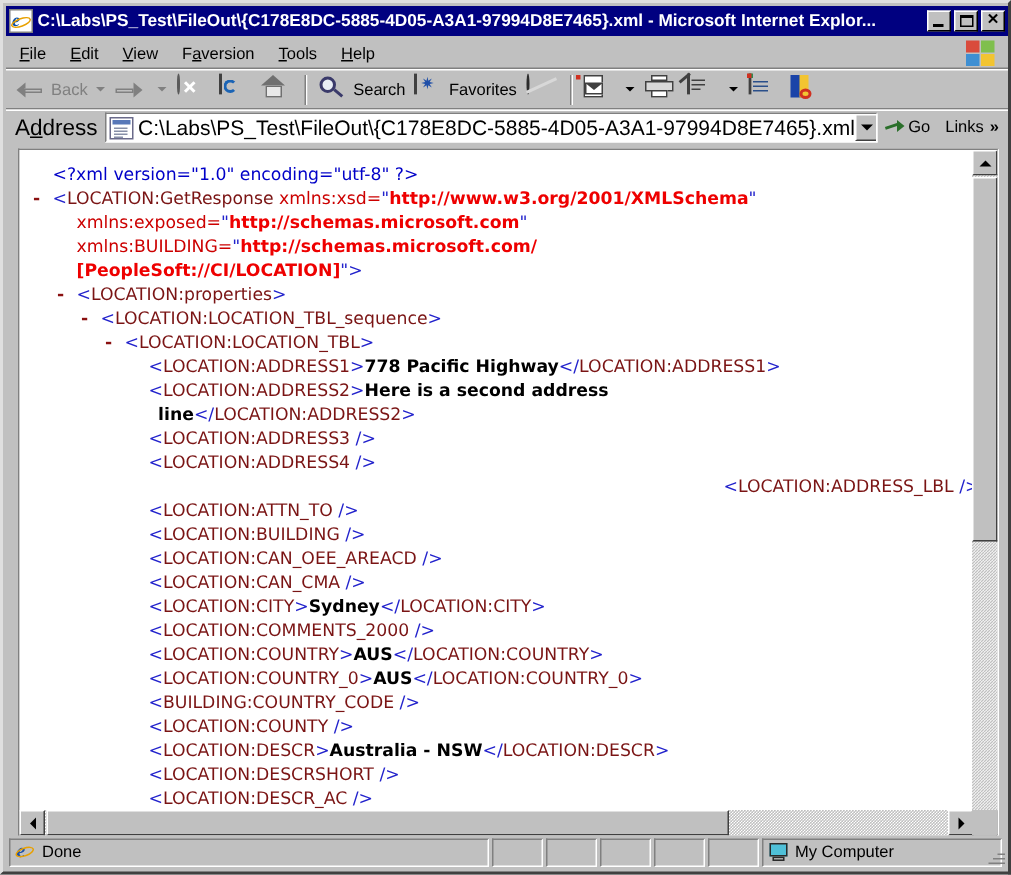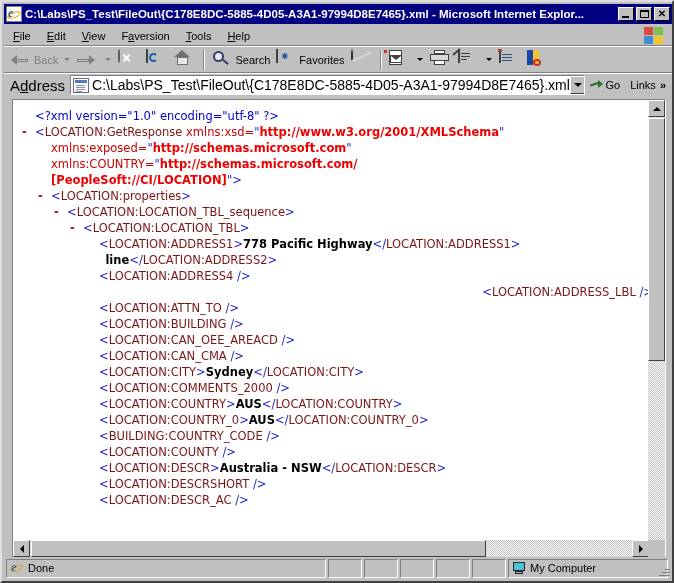--- a/index.html
+++ b/index.html
@@ -474,27 +474,29 @@
       <span class="chev">»</span>
     </div>
   </div>
 
   <div class="content-frame">
     <div class="xml-area">
       <div class="xml" id="xml-root">
           <div class="ln" style="padding-left: 22px;"><span class="pi">&lt;?xml version="1.0" encoding="utf-8" ?&gt;</span></div>
           <div class="ln" style="padding-left: 22px;"><span class="minus" style="position: absolute; left: 9px;">-</span><span class="br">&lt;</span><span class="tag">LOCATION:GetResponse</span><span class=""> </span><span class="attr">xmlns:xsd=</span><span class="q">"</span><span class="aval">http://www.w3.org/2001/XMLSchema</span><span class="q">"</span></div>
           <div class="ln" style="padding-left: 38px;"><span class="attr">xmlns:exposed=</span><span class="q">"</span><span class="aval">http://schemas.microsoft.com</span><span class="q">"</span></div>
-          <div class="ln" style="padding-left: 38px;"><span class="attr">xmlns:COUNTRY=</span><span class="q">"</span><span class="aval">http://schemas.microsoft.com/</span></div>
+          <div class="ln" style="padding-left: 38px;"><span class="attr">xmlns:BUILDING=</span><span class="q">"</span><span class="aval">http://schemas.microsoft.com/</span></div>
           <div class="ln" style="padding-left: 38px;"><span class="aval">[PeopleSoft://CI/LOCATION]</span><span class="q">"</span><span class="br">&gt;</span></div>
           <div class="ln" style="padding-left: 38px;"><span class="minus" style="position: absolute; left: 25px;">-</span><span class="br">&lt;</span><span class="tag">LOCATION:properties</span><span class="br">&gt;</span></div>
           <div class="ln" style="padding-left: 54px;"><span class="minus" style="position: absolute; left: 41px;">-</span><span class="br">&lt;</span><span class="tag">LOCATION:LOCATION_TBL_sequence</span><span class="br">&gt;</span></div>
           <div class="ln" style="padding-left: 70px;"><span class="minus" style="position: absolute; left: 57px;">-</span><span class="br">&lt;</span><span class="tag">LOCATION:LOCATION_TBL</span><span class="br">&gt;</span></div>
           <div class="ln" style="padding-left: 86px;"><span class="br">&lt;</span><span class="tag">LOCATION:ADDRESS1</span><span class="br">&gt;</span><span class="val">778 Pacific Highway</span><span class="br">&lt;/</span><span class="tag">LOCATION:ADDRESS1</span><span class="br">&gt;</span></div>
+          <div class="ln" style="padding-left: 86px;"><span class="br">&lt;</span><span class="tag">LOCATION:ADDRESS2</span><span class="br">&gt;</span><span class="val">Here is a second address</span></div>
           <div class="ln" style="padding-left: 92.4px;"><span class="val">line</span><span class="br">&lt;/</span><span class="tag">LOCATION:ADDRESS2</span><span class="br">&gt;</span></div>
+          <div class="ln" style="padding-left: 86px;"><span class="br">&lt;</span><span class="tag">LOCATION:ADDRESS3</span><span class=""> </span><span class="br">/&gt;</span></div>
           <div class="ln" style="padding-left: 86px;"><span class="br">&lt;</span><span class="tag">LOCATION:ADDRESS4</span><span class=""> </span><span class="br">/&gt;</span></div>
           <div class="ln" style="padding-left: 86px; text-align: right;"><span class="br">&lt;</span><span class="tag">LOCATION:ADDRESS_LBL</span><span class=""> </span><span class="br">/&gt;</span></div>
           <div class="ln" style="padding-left: 86px;"><span class="br">&lt;</span><span class="tag">LOCATION:ATTN_TO</span><span class=""> </span><span class="br">/&gt;</span></div>
           <div class="ln" style="padding-left: 86px;"><span class="br">&lt;</span><span class="tag">LOCATION:BUILDING</span><span class=""> </span><span class="br">/&gt;</span></div>
           <div class="ln" style="padding-left: 86px;"><span class="br">&lt;</span><span class="tag">LOCATION:CAN_OEE_AREACD</span><span class=""> </span><span class="br">/&gt;</span></div>
           <div class="ln" style="padding-left: 86px;"><span class="br">&lt;</span><span class="tag">LOCATION:CAN_CMA</span><span class=""> </span><span class="br">/&gt;</span></div>
           <div class="ln" style="padding-left: 86px;"><span class="br">&lt;</span><span class="tag">LOCATION:CITY</span><span class="br">&gt;</span><span class="val">Sydney</span><span class="br">&lt;/</span><span class="tag">LOCATION:CITY</span><span class="br">&gt;</span></div>
           <div class="ln" style="padding-left: 86px;"><span class="br">&lt;</span><span class="tag">LOCATION:COMMENTS_2000</span><span class=""> </span><span class="br">/&gt;</span></div>
           <div class="ln" style="padding-left: 86px;"><span class="br">&lt;</span><span class="tag">LOCATION:COUNTRY</span><span class="br">&gt;</span><span class="val">AUS</span><span class="br">&lt;/</span><span class="tag">LOCATION:COUNTRY</span><span class="br">&gt;</span></div>
           <div class="ln" style="padding-left: 86px;"><span class="br">&lt;</span><span class="tag">LOCATION:COUNTRY_0</span><span class="br">&gt;</span><span class="val">AUS</span><span class="br">&lt;/</span><span class="tag">LOCATION:COUNTRY_0</span><span class="br">&gt;</span></div>

